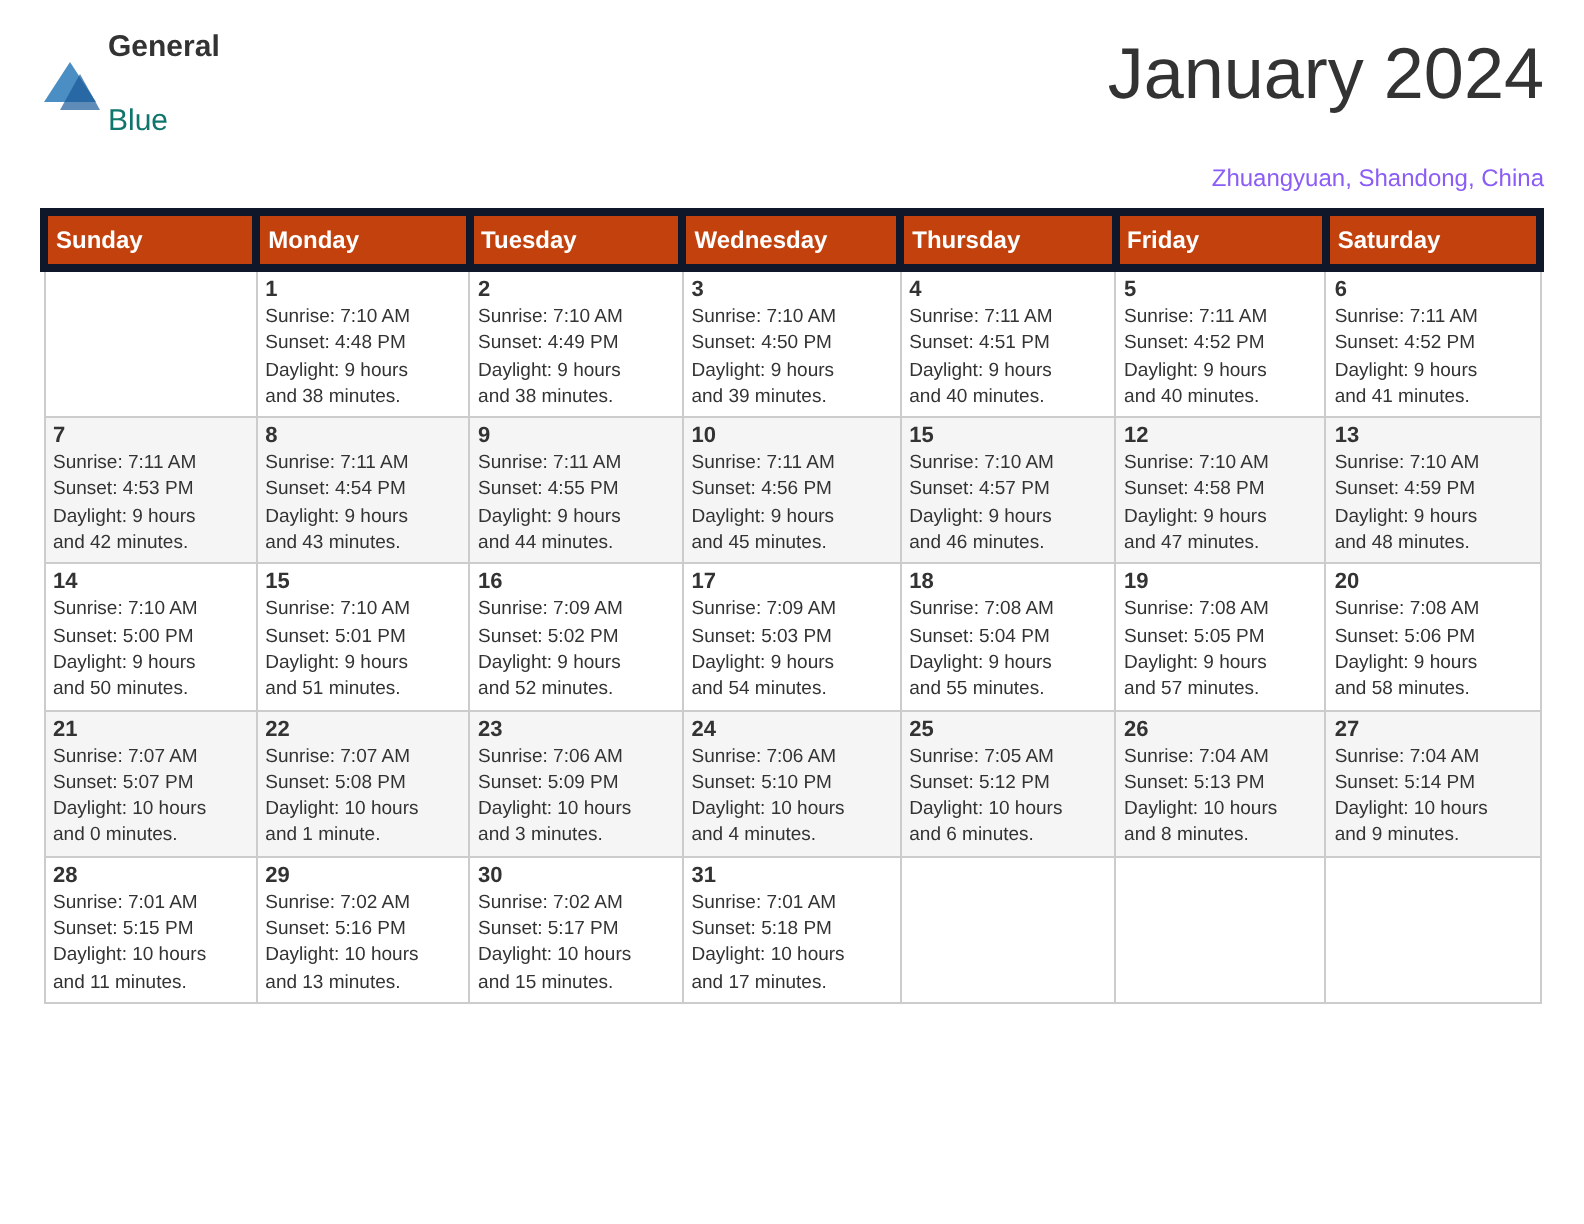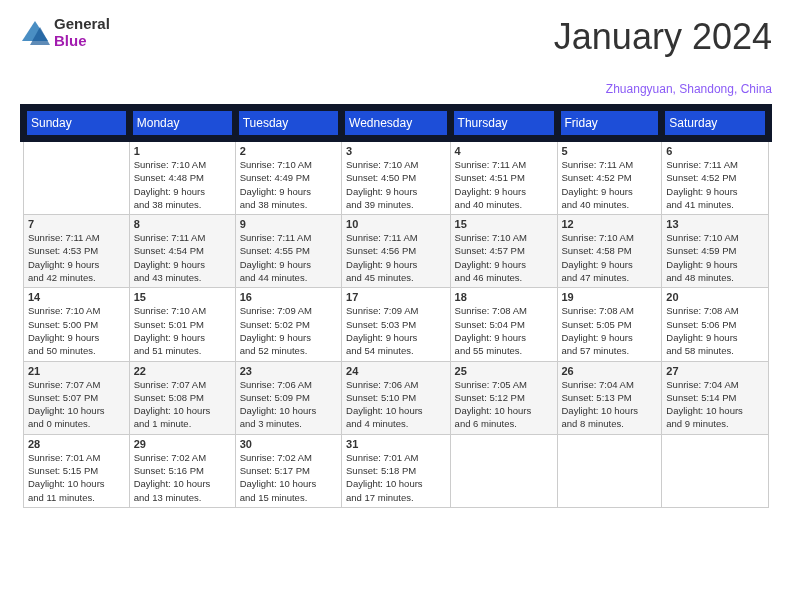--- a/index.html
+++ b/index.html
@@ -33,22 +33,23 @@
       flex-direction: column;
       line-height: 1.1;
     }
     .logo-general {
       font-size: 15px;
       font-weight: bold;
       color: #333;
     }
     .logo-blue {
       font-size: 15px;
-      font-weight: bold;
-      color: #a21caf;
+      font-weight: normal;
+      color: #0f766e;
+      margin-top: 20px;
     }
     .logo-icon {
       width: 30px;
       height: 28px;
     }
     .title-block {
       text-align: right;
     }
     .main-title {
       font-size: 36px;
@@ -59,27 +60,27 @@
       font-size: 12px;
       color: #8b5cf6;
       margin-top: 24px;
     }
     .calendar {
       width: 100%;
       border-collapse: collapse;
       flex: 1;
     }
     .calendar th {
-      background-color: #1d4ed8;
+      background-color: #c2410c;
       color: #fff;
       font-size: 12px;
-      font-weight: normal;
+      font-weight: bold;
       padding: 5px 4px;
       text-align: left;
-      border: 7px solid #0f172a;
+      border: 4px solid #0f172a;
     }
     .calendar td {
       border: 1px solid #ccc;
       vertical-align: top;
       padding: 3px 4px;
       width: 113px;
       background: #fff;
     }
     .calendar tr:nth-child(even) td {
       background-color: #f5f5f5;

